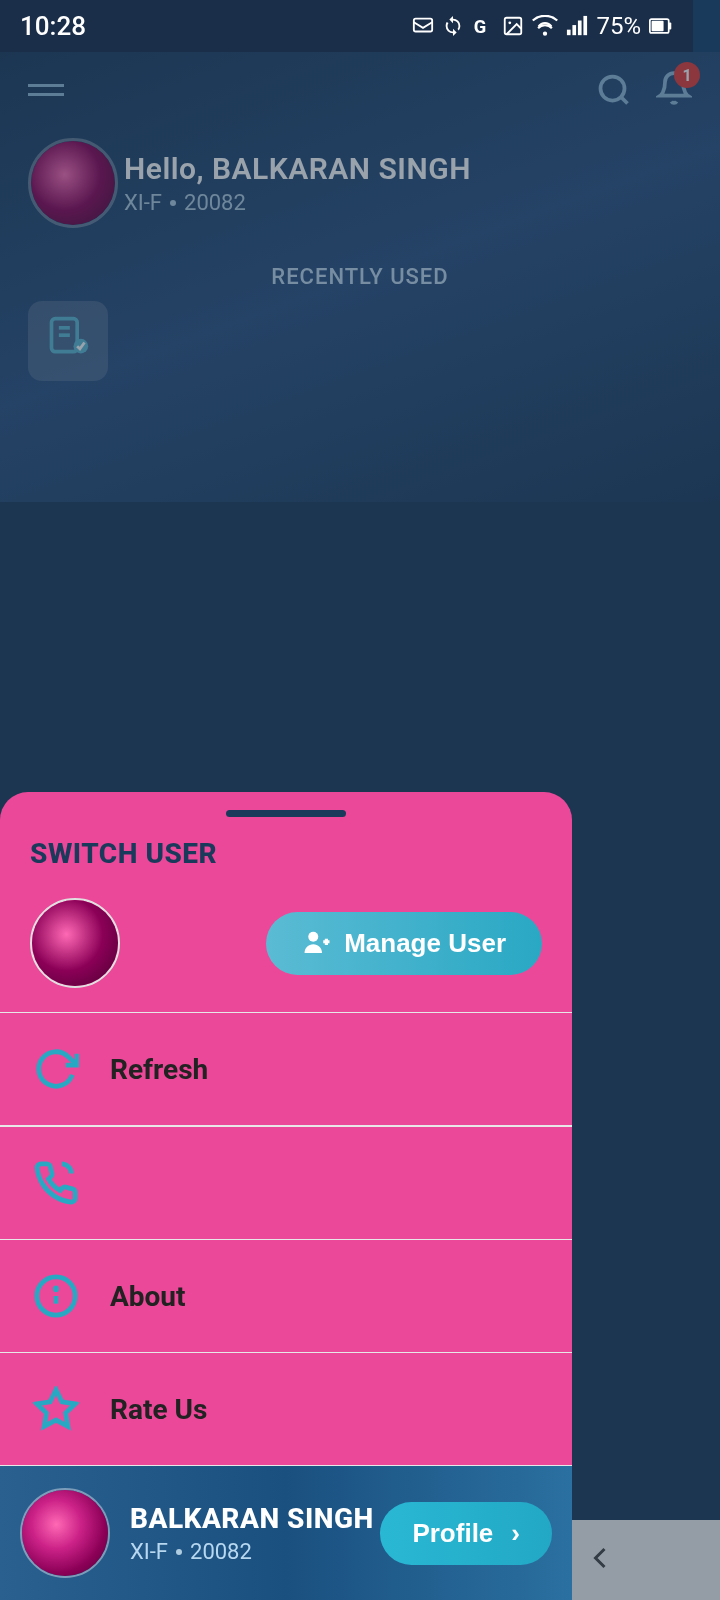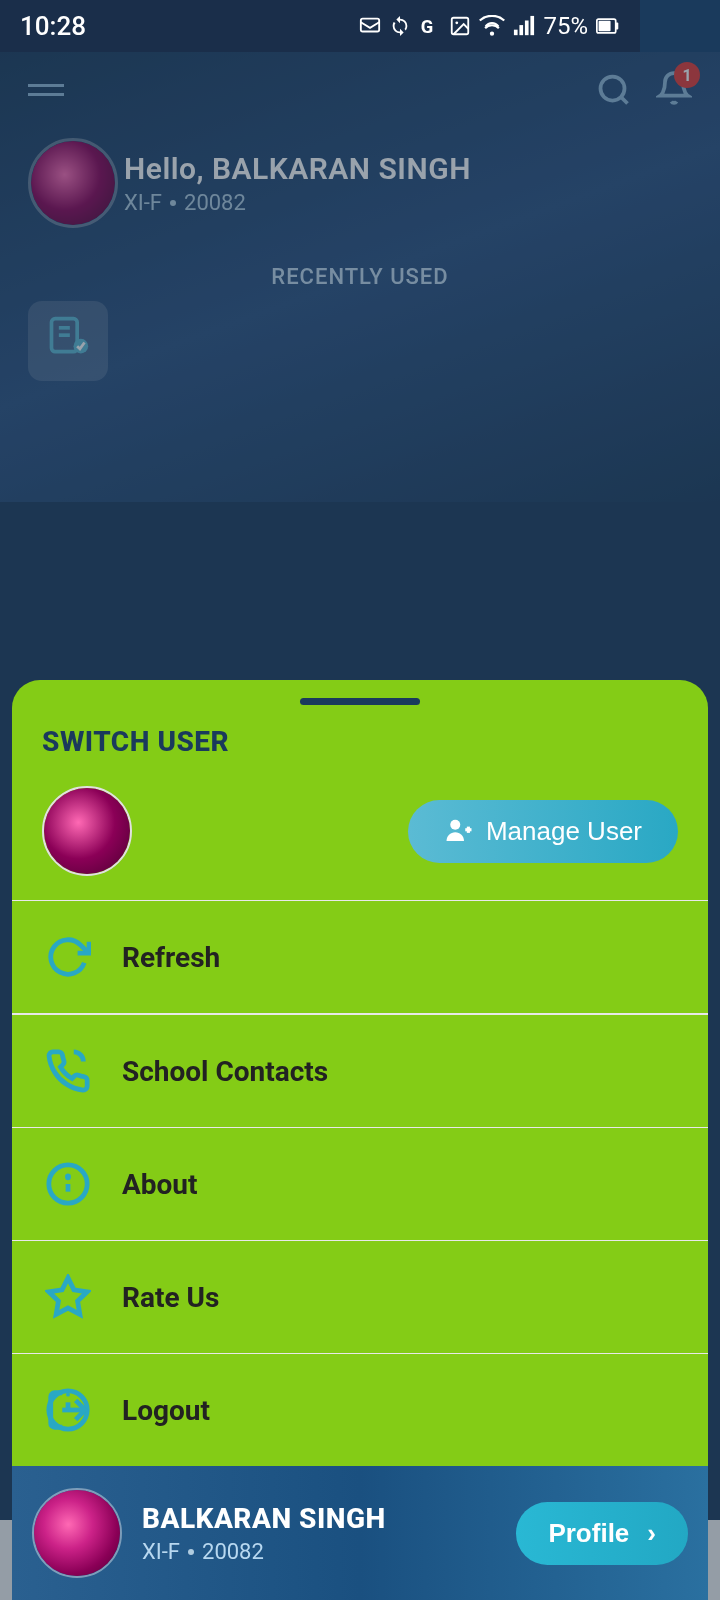--- a/index.html
+++ b/index.html
@@ -8,21 +8,21 @@
       width: 720px;
       height: 1600px;
       font-family: 'Roboto', Arial, sans-serif;
       overflow: hidden;
       position: relative;
       background: #1a3a5c;
     }
 
     
     .status-bar {
-      width: 640px;
+      width: 693px;
       height: 52px;
       background: #1a2e4a;
       display: flex;
       align-items: center;
       justify-content: space-between;
       padding: 0 20px;
       position: relative;
       z-index: 10;
     }
     .status-time {
@@ -166,23 +166,23 @@
       width: 720px;
       height: calc(100% - 52px);
       background: rgba(30, 50, 70, 0.45);
       z-index: 20;
     }
 
     
     .bottom-sheet {
       position: absolute;
       bottom: 0;
-      left: 12px;
-      width: 696px;
-      background: #84cc16;
+      left: 0;
+      width: 572px;
+      background: #ec4899;
       border-radius: 28px 28px 0 0;
       z-index: 30;
       overflow: hidden;
     }
 
     
     .drag-handle {
       display: flex;
       justify-content: center;
       padding: 18px 0 10px;
@@ -231,21 +231,21 @@
       border-radius: 50px;
       padding: 16px 36px;
       display: flex;
       align-items: center;
       gap: 12px;
       cursor: pointer;
     }
     .manage-user-btn span {
       color: white;
       font-size: 26px;
-      font-weight: 400;
+      font-weight: 700;
     }
 
     
     .divider {
       height: 1px;
       background: #e8e8e8;
       margin: 0 0;
     }
 
     
@@ -483,21 +483,20 @@
 
   <div class="divider"></div>
 
   <div class="menu-item">
     <div class="menu-icon">
       <svg viewBox="0 0 24 24" fill="none" stroke="#29a8c4" stroke-width="2.5">
         <path d="M22 16.92v3a2 2 0 01-2.18 2 19.79 19.79 0 01-8.63-3.07 19.5 19.5 0 01-6-6 19.79 19.79 0 01-3.07-8.67A2 2 0 014.11 2h3a2 2 0 012 1.72c.127.96.361 1.903.7 2.81a2 2 0 01-.45 2.11L8.09 9.91a16 16 0 006 6l1.27-1.27a2 2 0 012.11-.45c.907.339 1.85.573 2.81.7A2 2 0 0122 16.92z"></path>
         <path d="M15 2s2 0 3.5 1.5S20 7 20 7" stroke="#29a8c4"></path>
       </svg>
     </div>
-    <span class="menu-label">School Contacts</span>
   </div>
   <div class="divider"></div>
 
   <div class="menu-item">
     <div class="menu-icon">
       <svg viewBox="0 0 24 24" fill="none" stroke="#29a8c4" stroke-width="2.5">
         <circle cx="12" cy="12" r="10"></circle>
         <line x1="12" y1="8" x2="12" y2="8.5" stroke="#29a8c4" stroke-width="3" stroke-linecap="round"></line>
         <line x1="12" y1="12" x2="12" y2="16" stroke="#29a8c4" stroke-width="2.5"></line>
       </svg>
@@ -509,38 +508,20 @@
   <div class="menu-item">
     <div class="menu-icon">
       <svg viewBox="0 0 24 24" fill="none" stroke="#29a8c4" stroke-width="2.5">
         <polygon points="12 2 15.09 8.26 22 9.27 17 14.14 18.18 21.02 12 17.77 5.82 21.02 7 14.14 2 9.27 8.91 8.26 12 2"></polygon>
       </svg>
     </div>
     <span class="menu-label">Rate Us</span>
   </div>
   <div class="divider"></div>
 
-  <div class="menu-item">
-    <div class="menu-icon">
-      <svg viewBox="0 0 24 24" fill="none" stroke="#29a8c4" stroke-width="2.5">
-        <circle cx="12" cy="12" r="10"></circle>
-        <line x1="12" y1="8" x2="12" y2="12" stroke="#29a8c4" stroke-width="2.5"></line>
-        <circle cx="12" cy="4" r="1" fill="#29a8c4" stroke="none"></circle>
-        <path d="M8 12c0-2.21 1.79-4 4-4s4 1.79 4 4" stroke="none"></path>
-
-        <path d="M12 2v4M4.22 4.22l2.83 2.83M2 12h4M4.22 19.78l2.83-2.83M12 22v-4M19.78 19.78l-2.83-2.83M22 12h-4M19.78 4.22l-2.83 2.83" stroke="none"></path>
-      </svg>
-      <svg viewBox="0 0 24 24" fill="none" stroke="#29a8c4" stroke-width="2.5" style="position:absolute; width:46px; height:46px;">
-        <path d="M9 21H5a2 2 0 01-2-2V5a2 2 0 012-2h4"></path>
-        <polyline points="16 17 21 12 16 7"></polyline>
-        <line x1="21" y1="12" x2="9" y2="12"></line>
-      </svg>
-    </div>
-    <span class="menu-label">Logout</span>
-  </div>
 
   <div class="profile-footer">
     <div class="footer-user">
       <div class="footer-avatar">
         <div class="avatar-img"></div>
       </div>
       <div>
         <div class="footer-name">BALKARAN SINGH</div>
         <div class="footer-meta">
           <span>XI-F</span>

